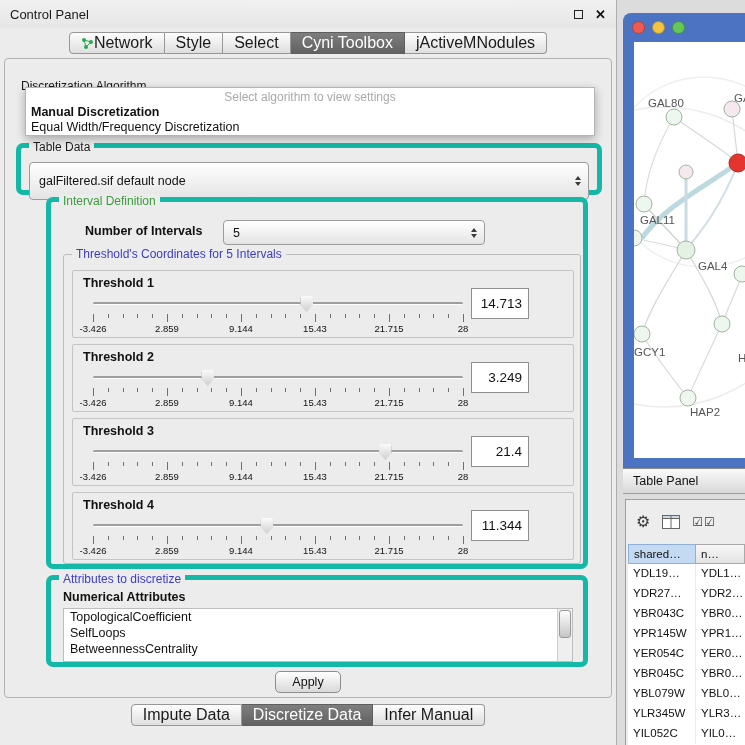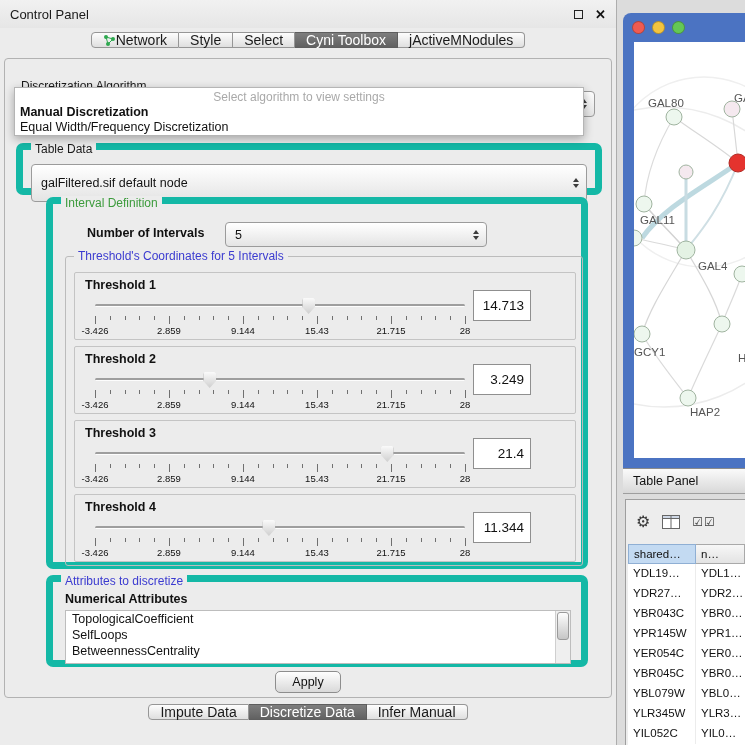--- a/index.html
+++ b/index.html
@@ -10,42 +10,42 @@
   
   .control-panel{position:absolute;left:0;top:0;width:617px;height:745px;background:#ececec;border-right:1px solid #adadad}
   .titlebar{position:relative;height:28px;display:flex;align-items:center;padding:0 10px;font-size:13px;color:#1a1a1a;background:linear-gradient(#f1f1f1,#e6e6e6)}
   .win-icons{margin-left:auto;display:flex;align-items:center;gap:12px}
   .min-box{width:9px;height:9px;border:1.5px solid #222;display:inline-block}
   .close-x{font-size:13px;font-weight:bold;color:#111;line-height:1}
 
   .top-tabs,.bottom-tabs{position:absolute;left:0;right:0;display:flex;justify-content:center}
   .top-tabs{top:32px}
   .bottom-tabs{top:704px}
-  .tab{height:16px;display:flex;align-items:center;padding:0 11px;font-size:14px;color:#1a1a1a;background:linear-gradient(#fdfdfd,#dfdfdf);border:1px solid #969696;border-left:none;white-space:nowrap}
+  .tab{height:22px;display:flex;align-items:center;padding:0 11px;font-size:16px;color:#1a1a1a;background:linear-gradient(#fdfdfd,#dfdfdf);border:1px solid #969696;border-left:none;white-space:nowrap}
   .tab:first-child{border-left:1px solid #969696;border-radius:4px 0 0 4px}
   .tab:last-child{border-radius:0 4px 4px 0}
   .tab.selected{background:linear-gradient(#7e7e7e,#616161);color:#fff;border-color:#5e5e5e}
   .tabicon{display:flex;align-items:center}
 
   .main-panel{position:absolute;left:4px;top:58px;width:608px;height:640px;background:#ececec;border:1px solid #b2b2b2;border-radius:4px;overflow:hidden}
 
   .algo-label{position:absolute;left:16px;top:20px;font-size:12px;color:#1a1a1a}
   .combo{background:linear-gradient(#ffffff,#e4e4e4);border:1px solid #9b9b9b;border-radius:4px;font-size:12.5px;color:#111;display:flex;align-items:center;padding:0 24px 0 9px;position:absolute;white-space:nowrap;overflow:hidden}
   .combo .arrows{position:absolute;right:7px;top:50%;transform:translateY(-50%);display:flex;flex-direction:column;gap:2px}
   .combo .arrows i{display:block;width:0;height:0;border-left:3.5px solid transparent;border-right:3.5px solid transparent}
   .combo .arrows i.up{border-bottom:4px solid #3c3c3c}
   .combo .arrows i.down{border-top:4px solid #3c3c3c}
   .combo-fragment{left:552px;top:32px;width:38px;height:26px}
 
-  .popup{position:absolute;left:9px;top:28px;width:570px;height:49px;background:#fff;border:1px solid #b5b5b5;box-shadow:0 3px 9px rgba(0,0,0,.3);z-index:20;padding-top:2px}
+  .popup{position:absolute;left:20px;top:28px;width:570px;height:49px;background:#fff;border:1px solid #b5b5b5;box-shadow:0 3px 9px rgba(0,0,0,.3);z-index:20;padding-top:2px}
   .popup-hint{font-size:12px;color:#a9a9a9;text-align:center;height:15px;line-height:15px}
   .popup-item{font-size:12.5px;color:#111;height:15px;line-height:15px;padding-left:5px}
   .popup-item.bold{font-weight:bold}
 
-  .group{position:absolute;border:7px solid #14b8a6;border-radius:7px}
+  .group{position:absolute;border:5px solid #14b8a6;border-radius:7px}
   .gtitle{position:absolute;top:-8px;left:8px;background:#ececec;padding:0 4px;font-size:12px;color:#1a1a1a;white-space:nowrap}
   .gtitle.green{color:#3c9b3c}
   .gtitle.blue{color:#3b3bd0}
 
   #tableDataGroup{left:11px;top:84px;width:586px;height:52px}
   #tableDataCombo{left:8px;top:14px;right:8px;height:38px}
 
   #intervalGroup{left:41px;top:138px;width:542px;height:372px}
   .num-label{position:absolute;left:34px;top:22px;font-size:12.5px;font-weight:bold;color:#111}
   #numCombo{left:172px;top:18px;width:262px;height:25px}

